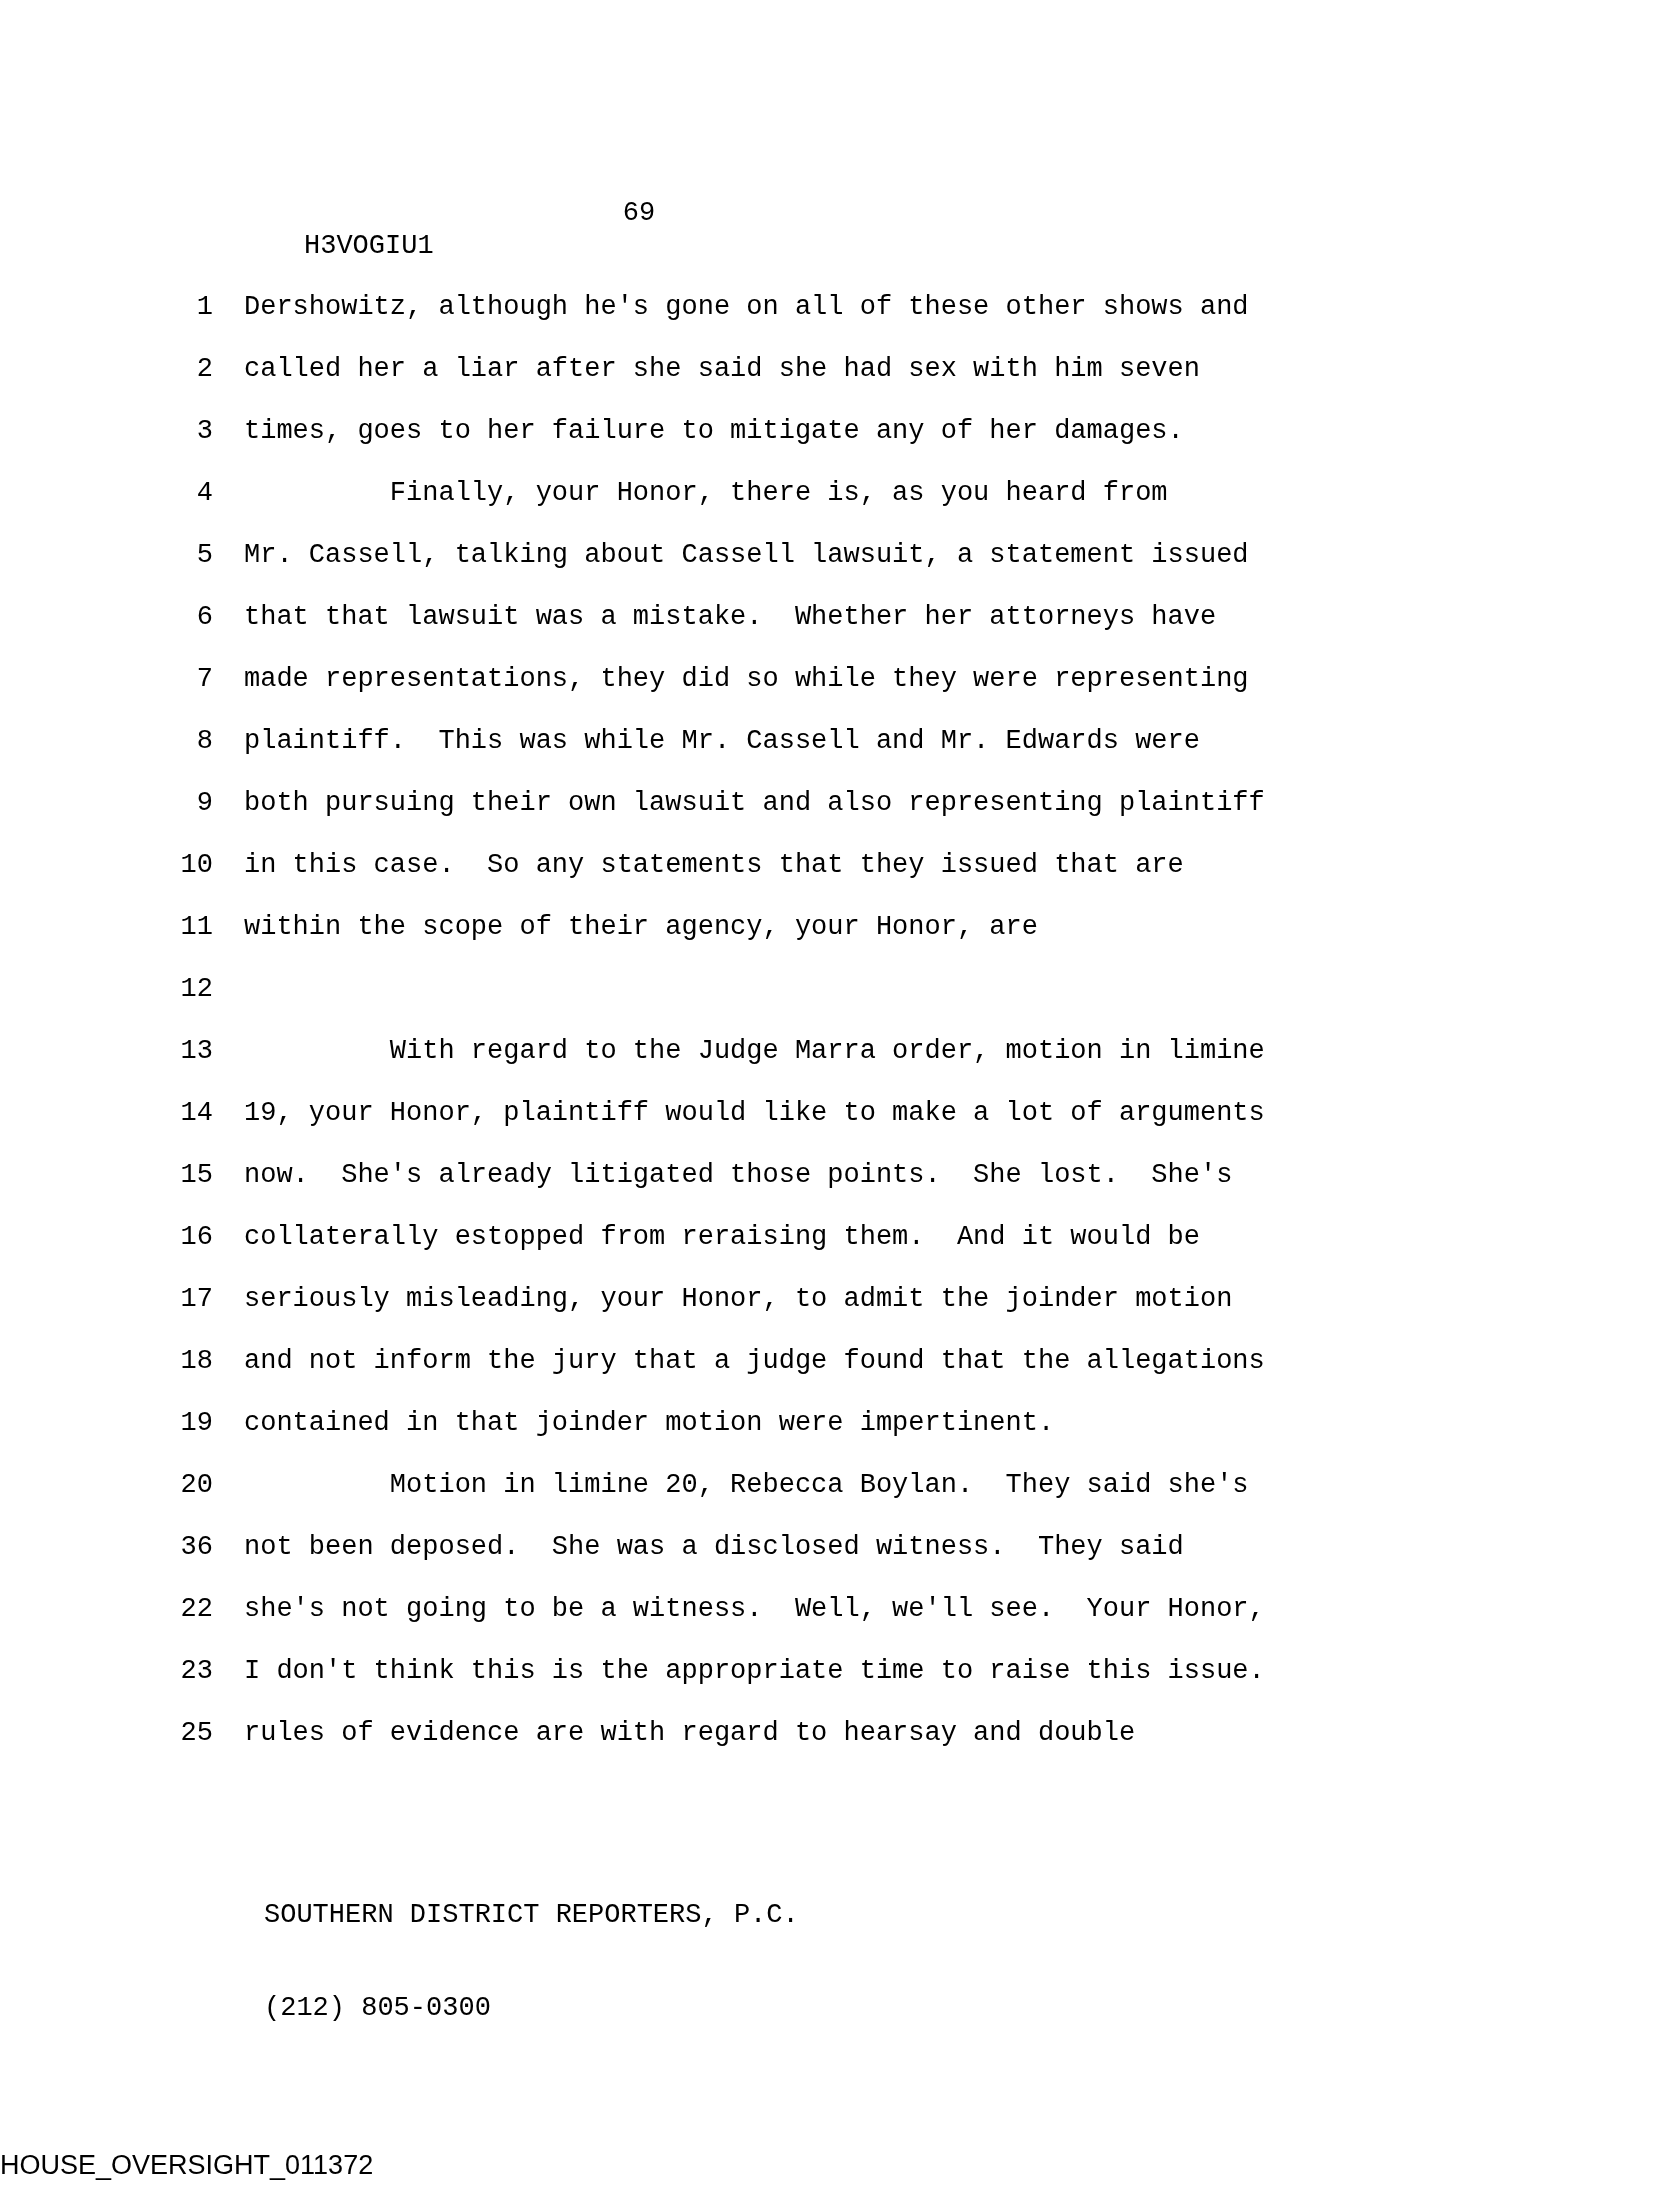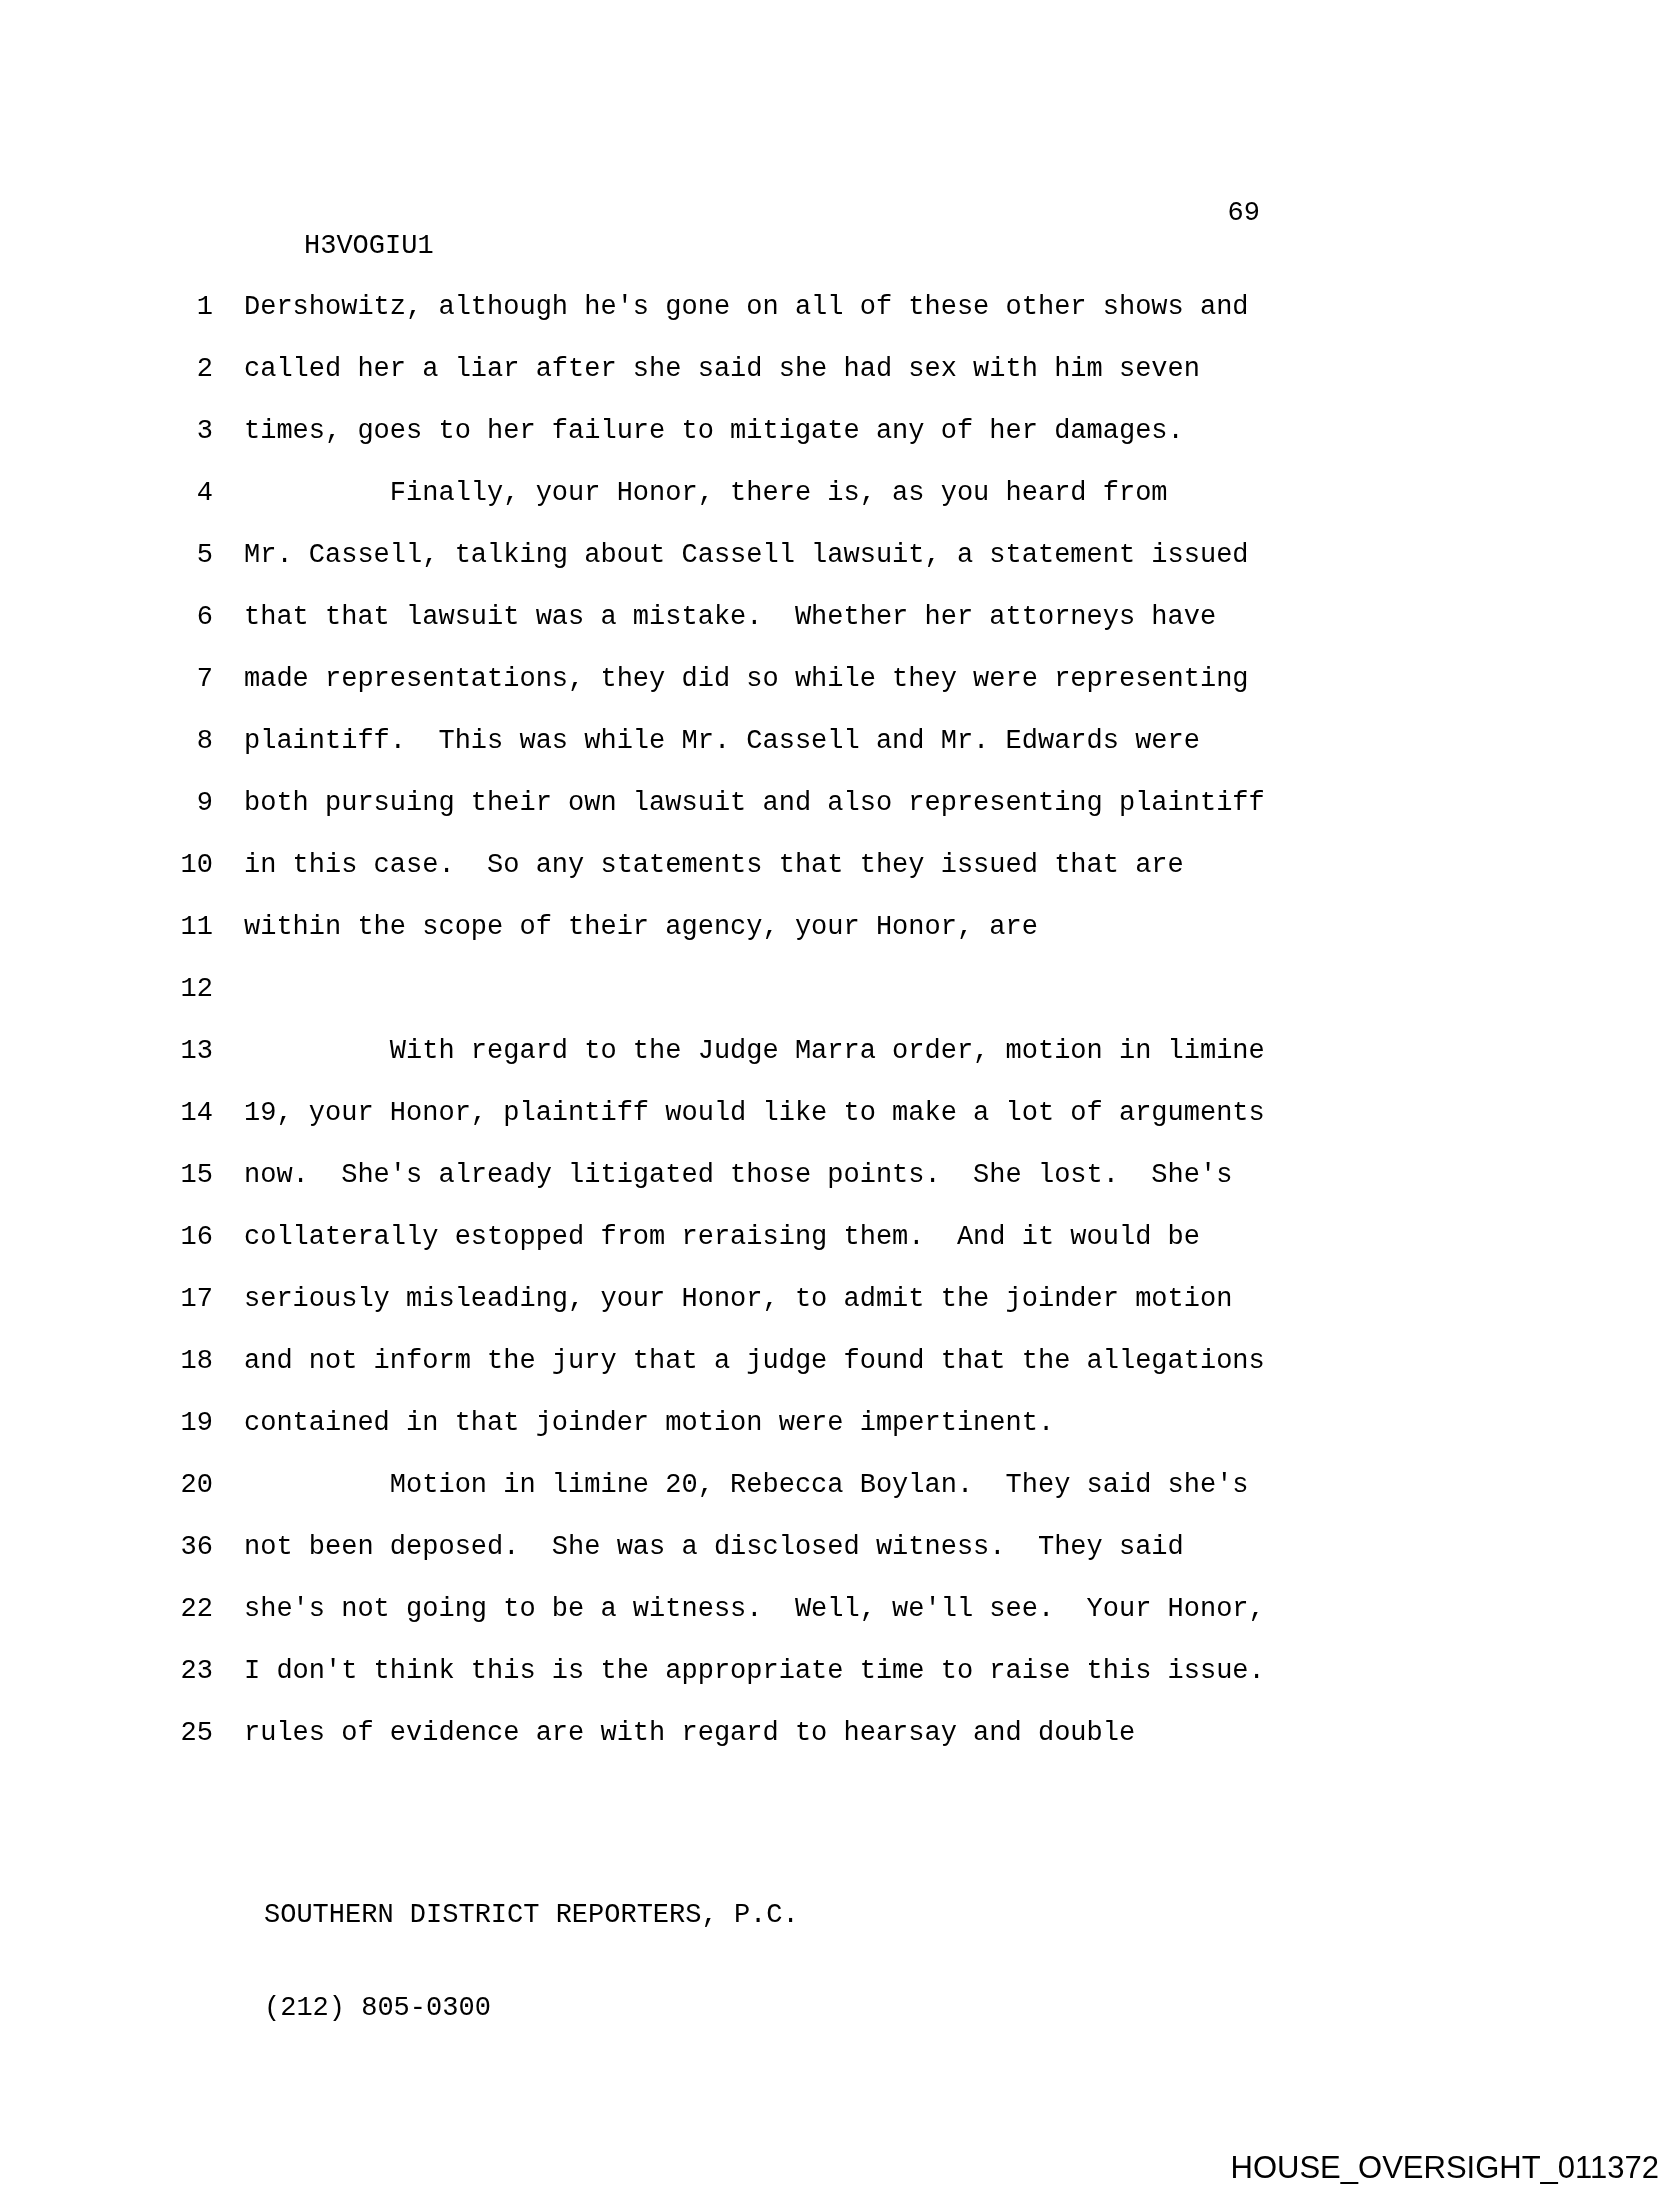--- a/index.html
+++ b/index.html
@@ -15,23 +15,24 @@
     color: #000000;
     font-family: "Liberation Mono", "DejaVu Sans Mono", monospace;
     font-size: 27px;
     overflow: hidden;
   }
   .page-number {
     position: absolute;
     top: 200px;
     left: 0;
     width: 1260px;
-    text-align: right;
+    text-align: center;
     line-height: 1;
     white-space: pre;
+    padding-left: 9px;
   }
   .header-code {
     position: absolute;
     top: 233px;
     left: 265px;
     line-height: 1;
     white-space: pre;
     margin-left: 39px;
   }
   .transcript {
@@ -63,23 +64,22 @@
     left: 264px;
     width: 1047px;
     line-height: 31px;
     white-space: pre;
   }
   .bates {
     position: absolute;
     top: 2152px;
     left: 0;
     width: 1659px;
-    text-align: right;
     font-family: "Liberation Sans", sans-serif;
-    font-size: 31px;
+    font-size: 27px;
     line-height: 1;
     white-space: pre;
   }
 </style>
 </head>
 <body>
 
 <div class="page">
 
   <div class="page-number">69</div>

